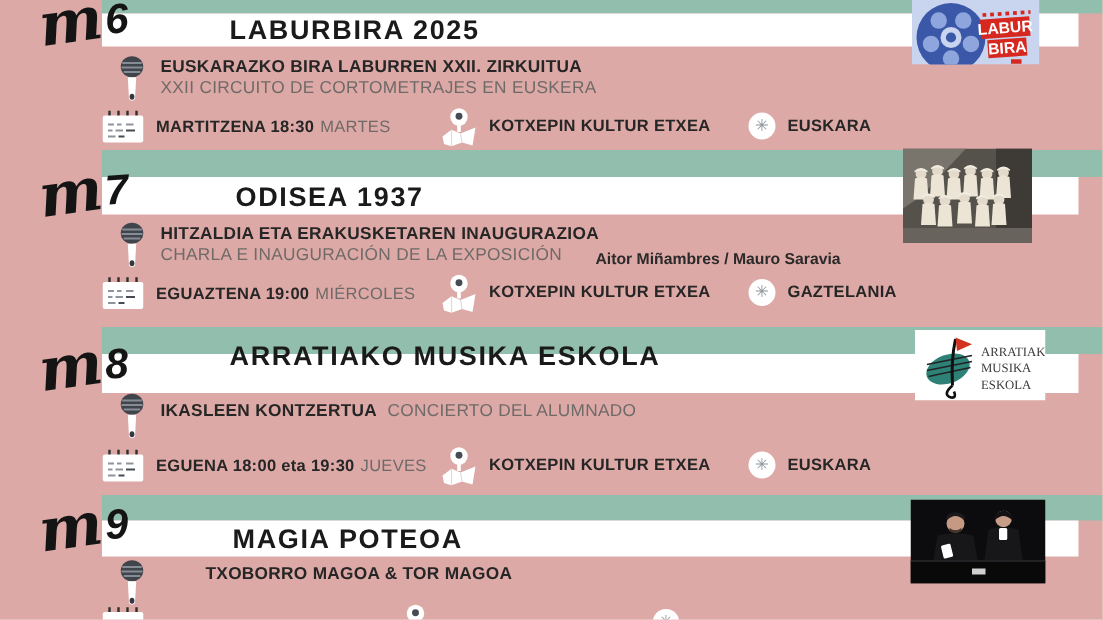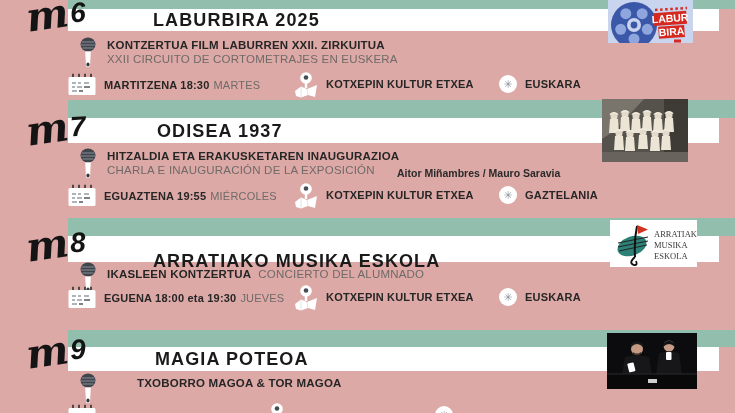--- a/index.html
+++ b/index.html
@@ -54,21 +54,21 @@
     <div class="descrow" style="top:37px">
       <span class="icon">
         <svg width="20" height="32" viewBox="0 0 20 32">
             <ellipse cx="10" cy="7.5" rx="7.5" ry="7" fill="#40454c"></ellipse>
             <path d="M3.5 5h13M3 8h14M4.5 11h11" stroke="#858c96" stroke-width="1.2"></path>
             <path d="M7.2 14.5h5.6L12 29q-2 2.4-4 0Z" fill="#fff"></path>
             <ellipse cx="10" cy="27.5" rx="1.6" ry="2" fill="#343840"></ellipse>
           </svg>
       </span>
       <div class="desctext">
-        <div class="d1">KONTZERTUA FILM LABURREN XXII. ZIRKUITUA</div>
+        <div class="d1">EUSKARAZKO BIRA LABURREN XXII. ZIRKUITUA</div>
         <div class="d2">XXII CIRCUITO DE CORTOMETRAJES EN EUSKERA</div>
       </div>
     </div>
     <div class="inforow" style="top:72px">
       <div class="g g-date">
         <span class="icon">
           <svg width="28" height="23" viewBox="0 0 28 23">
               <g stroke="#2e2e2e" stroke-width="1.6">
                 <line x1="5" y1="0.8" x2="5" y2="4.5"></line>
                 <line x1="11" y1="0.8" x2="11" y2="4.5"></line>
@@ -173,21 +173,21 @@
                 <line x1="4" y1="14" x2="7" y2="14"></line>
                 <line x1="9" y1="14" x2="14" y2="14"></line>
                 <line x1="4" y1="18" x2="9" y2="18"></line>
               </g>
               <g stroke="#474c52" stroke-width="1.4">
                 <line x1="16" y1="14" x2="22" y2="14"></line>
                 <line x1="11" y1="18" x2="15" y2="18"></line>
               </g>
             </svg>
         </span>
-        <span><span class="b">EGUAZTENA 19:55</span><span class="gray">MIÉRCOLES</span></span>
+        <span><span class="b">EGUAZTENA 19:00</span><span class="gray">MIÉRCOLES</span></span>
       </div>
       <div class="g g-venue">
         <span class="icon">
           <svg width="24" height="27" viewBox="0 0 24 27">
               <path d="M1 20 7 15.5 13 18 23 14 21 26 14 24 7 26.5 2 25Z" fill="#fff"></path>
               <path d="M7 15.5 7 26.5M13 18 14 24" stroke="#dcdcdc" stroke-width="0.8" fill="none"></path>
               <path d="M12 11 12 17" stroke="#fff" stroke-width="2.4"></path>
               <circle cx="12" cy="7" r="5.8" fill="#fff"></circle>
               <circle cx="12" cy="6.5" r="2.3" fill="#474c52"></circle>
             </svg>
@@ -223,39 +223,39 @@
         <use href="#p1" x="41" y="33"></use>
         <use href="#p1" x="53" y="35"></use>
         <use href="#p1" x="64" y="34"></use>
       <rect x="0" y="53" width="86" height="10" fill="#68645d"></rect>
     </svg>
   </section>
 
   <section class="event" id="e3">
     <div class="band" style="top:0;height:18px"></div>
     <div class="stripe" style="top:18px;height:26px"></div>
-    <h2 class="title" style="top:30px;height:17px;line-height:27px">ARRATIAKO MUSIKA ESKOLA</h2>
+    <h2 class="title" style="top:6px;height:17px;line-height:27px">ARRATIAKO MUSIKA ESKOLA</h2>
     <div class="mlabel" style="top:10px">
       <span class="mletter">m</span>
       <span class="mnum">8</span>
     </div>
     <div class="descrow" style="top:44px">
       <span class="icon">
         <svg width="20" height="32" viewBox="0 0 20 32">
             <ellipse cx="10" cy="7.5" rx="7.5" ry="7" fill="#40454c"></ellipse>
             <path d="M3.5 5h13M3 8h14M4.5 11h11" stroke="#858c96" stroke-width="1.2"></path>
             <path d="M7.2 14.5h5.6L12 29q-2 2.4-4 0Z" fill="#fff"></path>
             <ellipse cx="10" cy="27.5" rx="1.6" ry="2" fill="#343840"></ellipse>
           </svg>
       </span>
       <div class="desctext" style="padding-top:6px;">
         <div class="d1"><span>IKASLEEN KONTZERTUA</span><span class="d2i">CONCIERTO DEL ALUMNADO</span></div>
       </div>
     </div>
-    <div class="inforow" style="top:67px">
+    <div class="inforow" style="top:80px">
       <div class="g g-date">
         <span class="icon">
           <svg width="28" height="23" viewBox="0 0 28 23">
               <g stroke="#2e2e2e" stroke-width="1.6">
                 <line x1="5" y1="0.8" x2="5" y2="4.5"></line>
                 <line x1="11" y1="0.8" x2="11" y2="4.5"></line>
                 <line x1="17" y1="0.8" x2="17" y2="4.5"></line>
                 <line x1="23" y1="0.8" x2="23" y2="4.5"></line>
               </g>
               <rect x="0.5" y="4" width="27" height="18" rx="1.5" fill="#fff"></rect>

